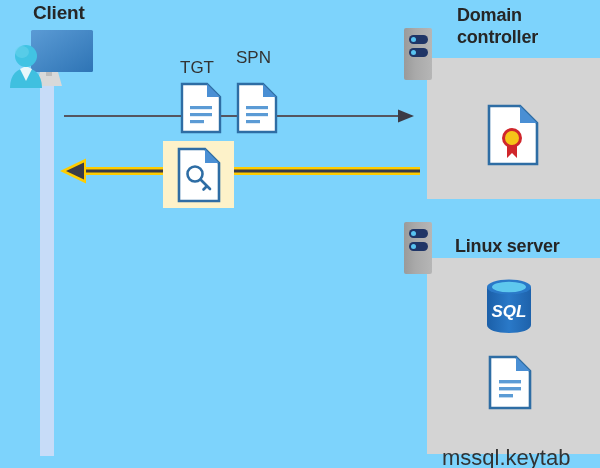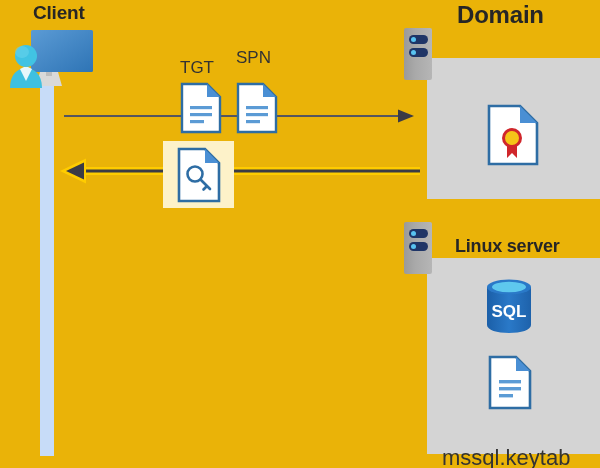--- a/index.html
+++ b/index.html
@@ -7,21 +7,21 @@
     padding: 0;
     background: #ffffff;
   }
   body {
     font-family: "Liberation Sans", sans-serif;
   }
   #canvas {
     position: relative;
     width: 600px;
     height: 468px;
-    background: #eab308;
+    background: #7dd3fc;
     overflow: hidden;
   }
   .abs { position: absolute; }
 
   
   .lifeline {
     left: 40px;
     top: 62px;
     width: 14px;
     height: 394px;
@@ -35,21 +35,21 @@
     letter-spacing: -0.2px;
   }
   .title-client {
     left: 33px;
     top: 2px;
     font-size: 19px;
   }
   .title-dc {
     left: 457px;
     top: 4px;
-    font-size: 24px;
+    font-size: 18px;
     line-height: 22px;
     width: 130px;
   }
   .title-linux {
     left: 455px;
     top: 226px;
     font-size: 18px;
     margin-top: 10px;
   }
 
@@ -109,20 +109,21 @@
     width: 5px; height: 5px;
     border-radius: 50%;
     background: #59c3f0;
   }
   .srv-dc { left: 404px; top: 28px; }
   .srv-linux { left: 404px; top: 222px; }
 
   
   .doc {
     position: absolute;
+    font-style: italic;
   }
   .doc svg { display: block; }
 
   
   .highlight {
     left: 163px;
     top: 141px;
     width: 71px;
     height: 67px;
     background: #fdf2c9;
@@ -199,20 +200,21 @@
   <div class="abs title title-client">Client</div>
 
   <div class="abs server-icon srv-dc">
     <div class="shadow"></div>
     <div class="body"></div>
     <div class="bay b1"></div>
     <div class="bay b2"></div>
   </div>
   <div class="abs title title-dc">
     <div>Domain</div>
+    <div>controller</div>
   </div>
 
   <div class="abs server-icon srv-linux">
     <div class="shadow"></div>
     <div class="body"></div>
     <div class="bay b1"></div>
     <div class="bay b2"></div>
   </div>
   <div class="abs title title-linux">Linux server</div>
 

